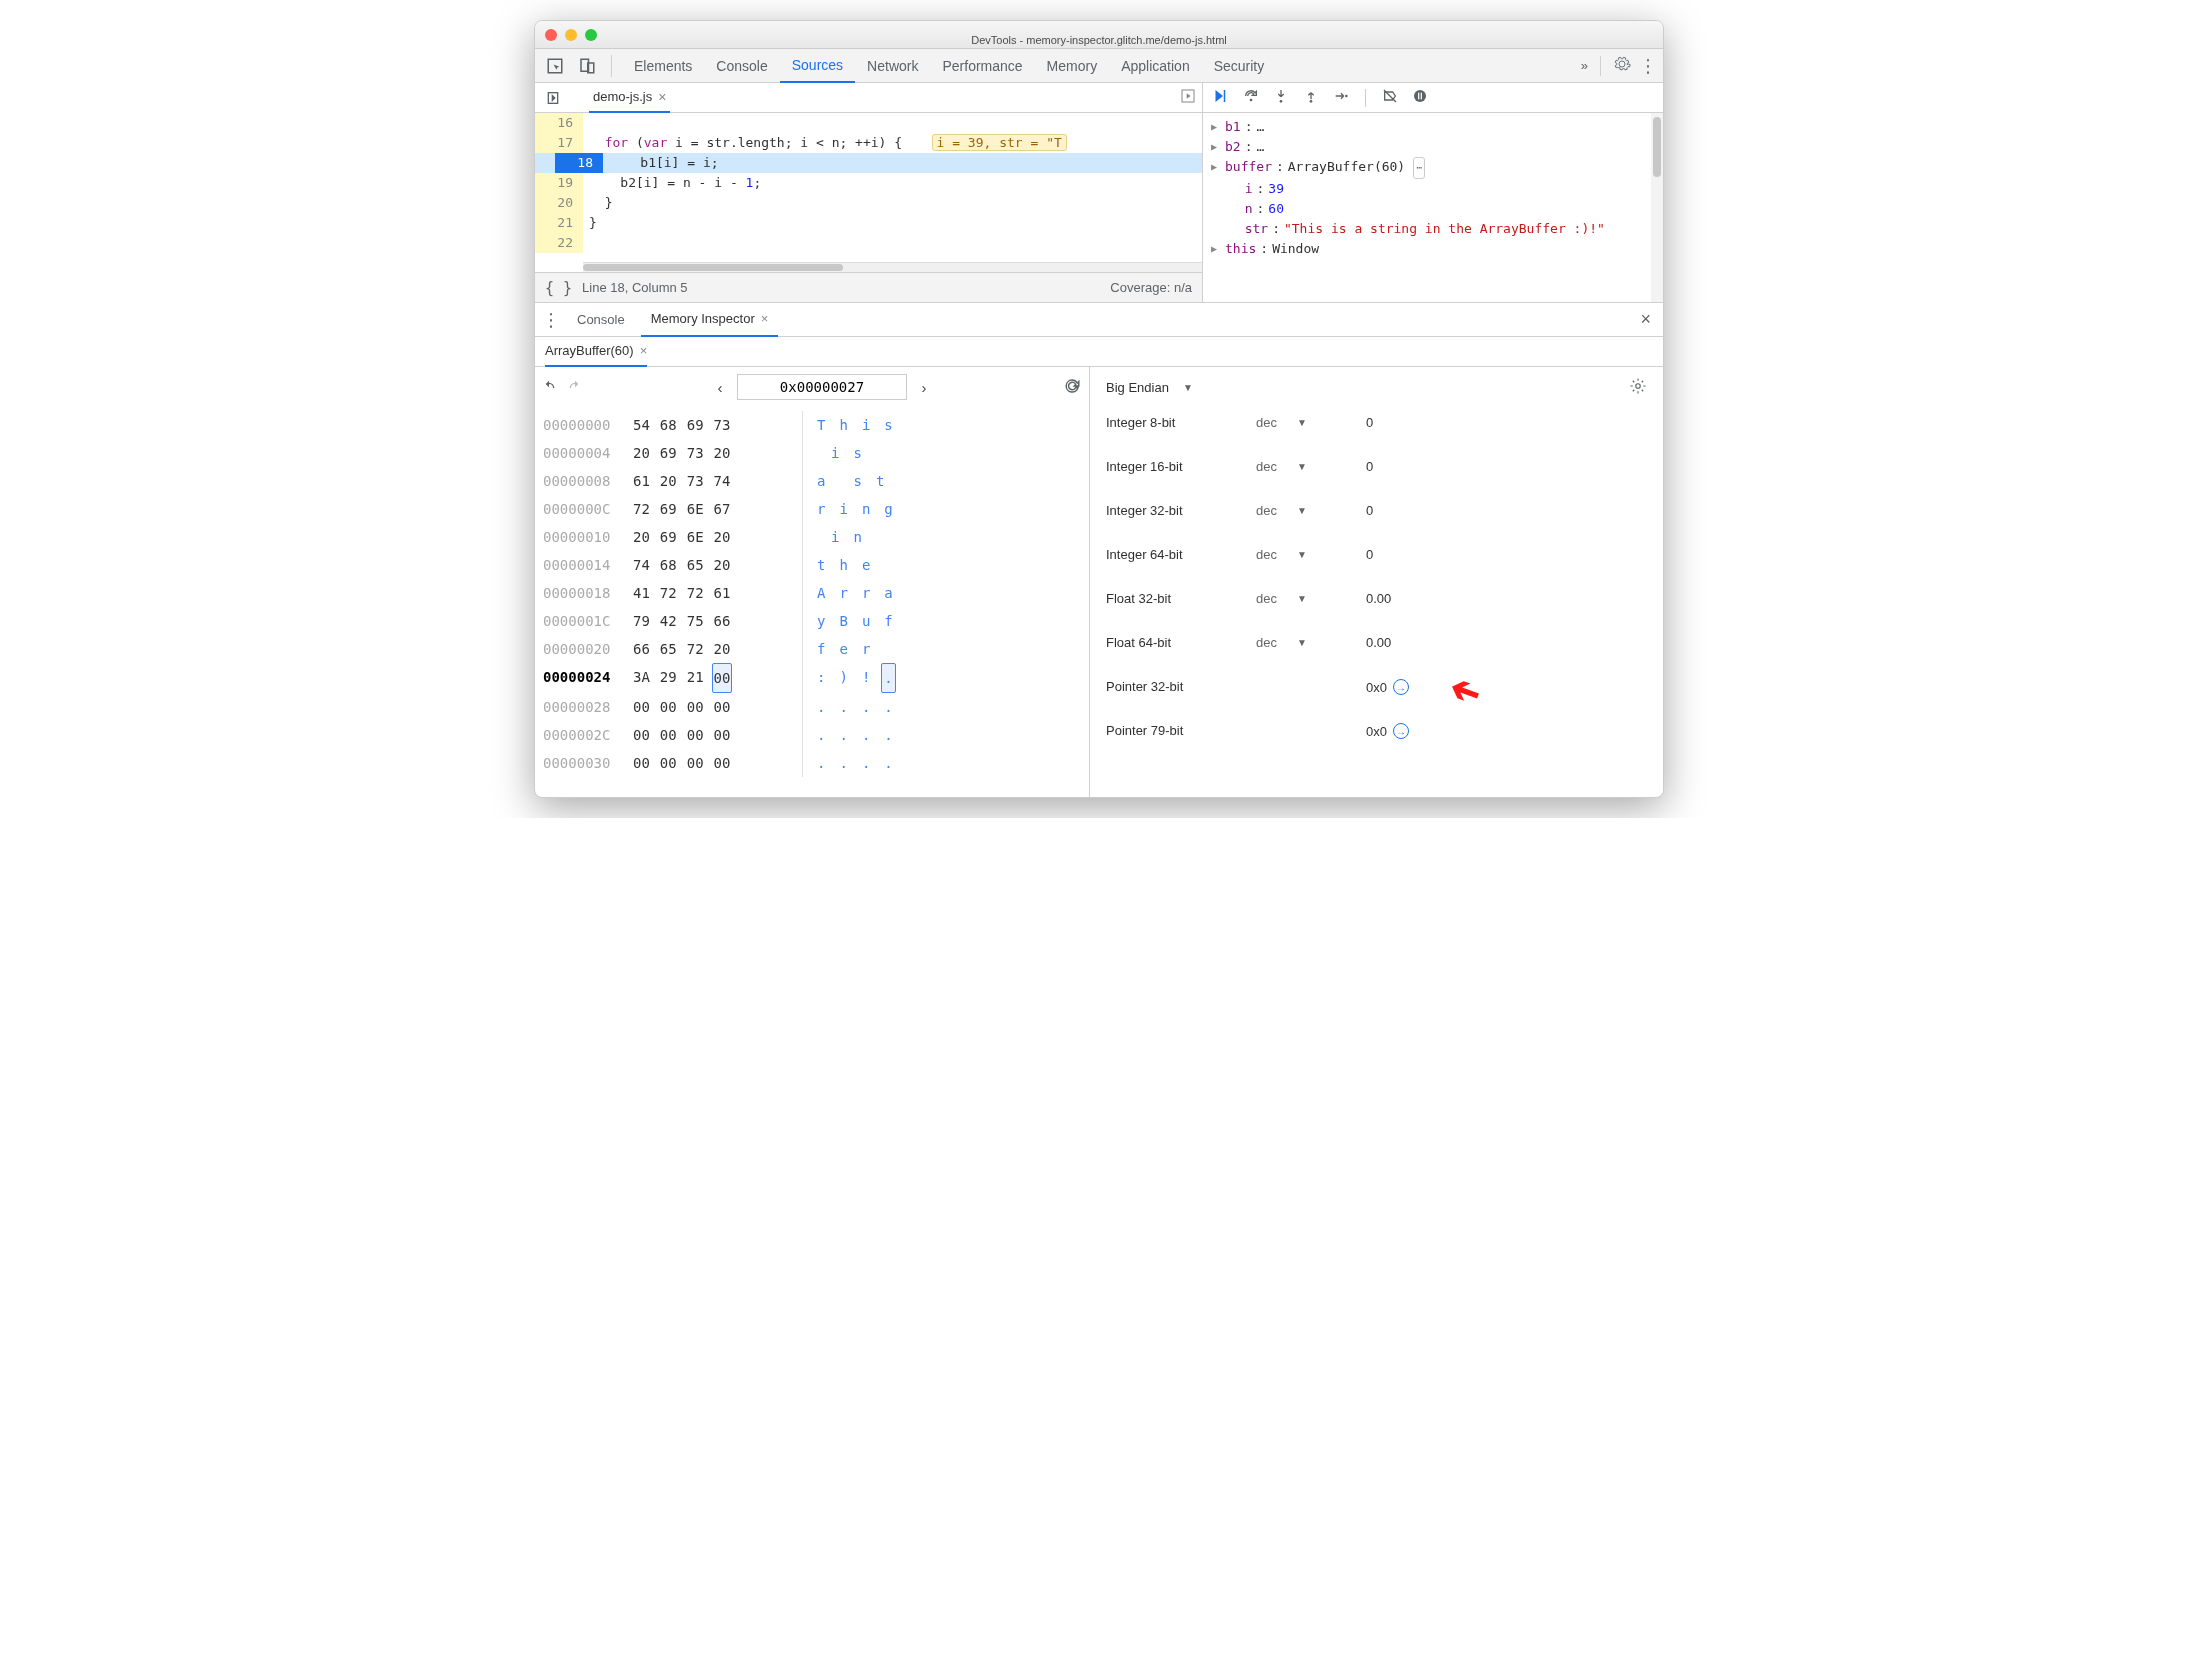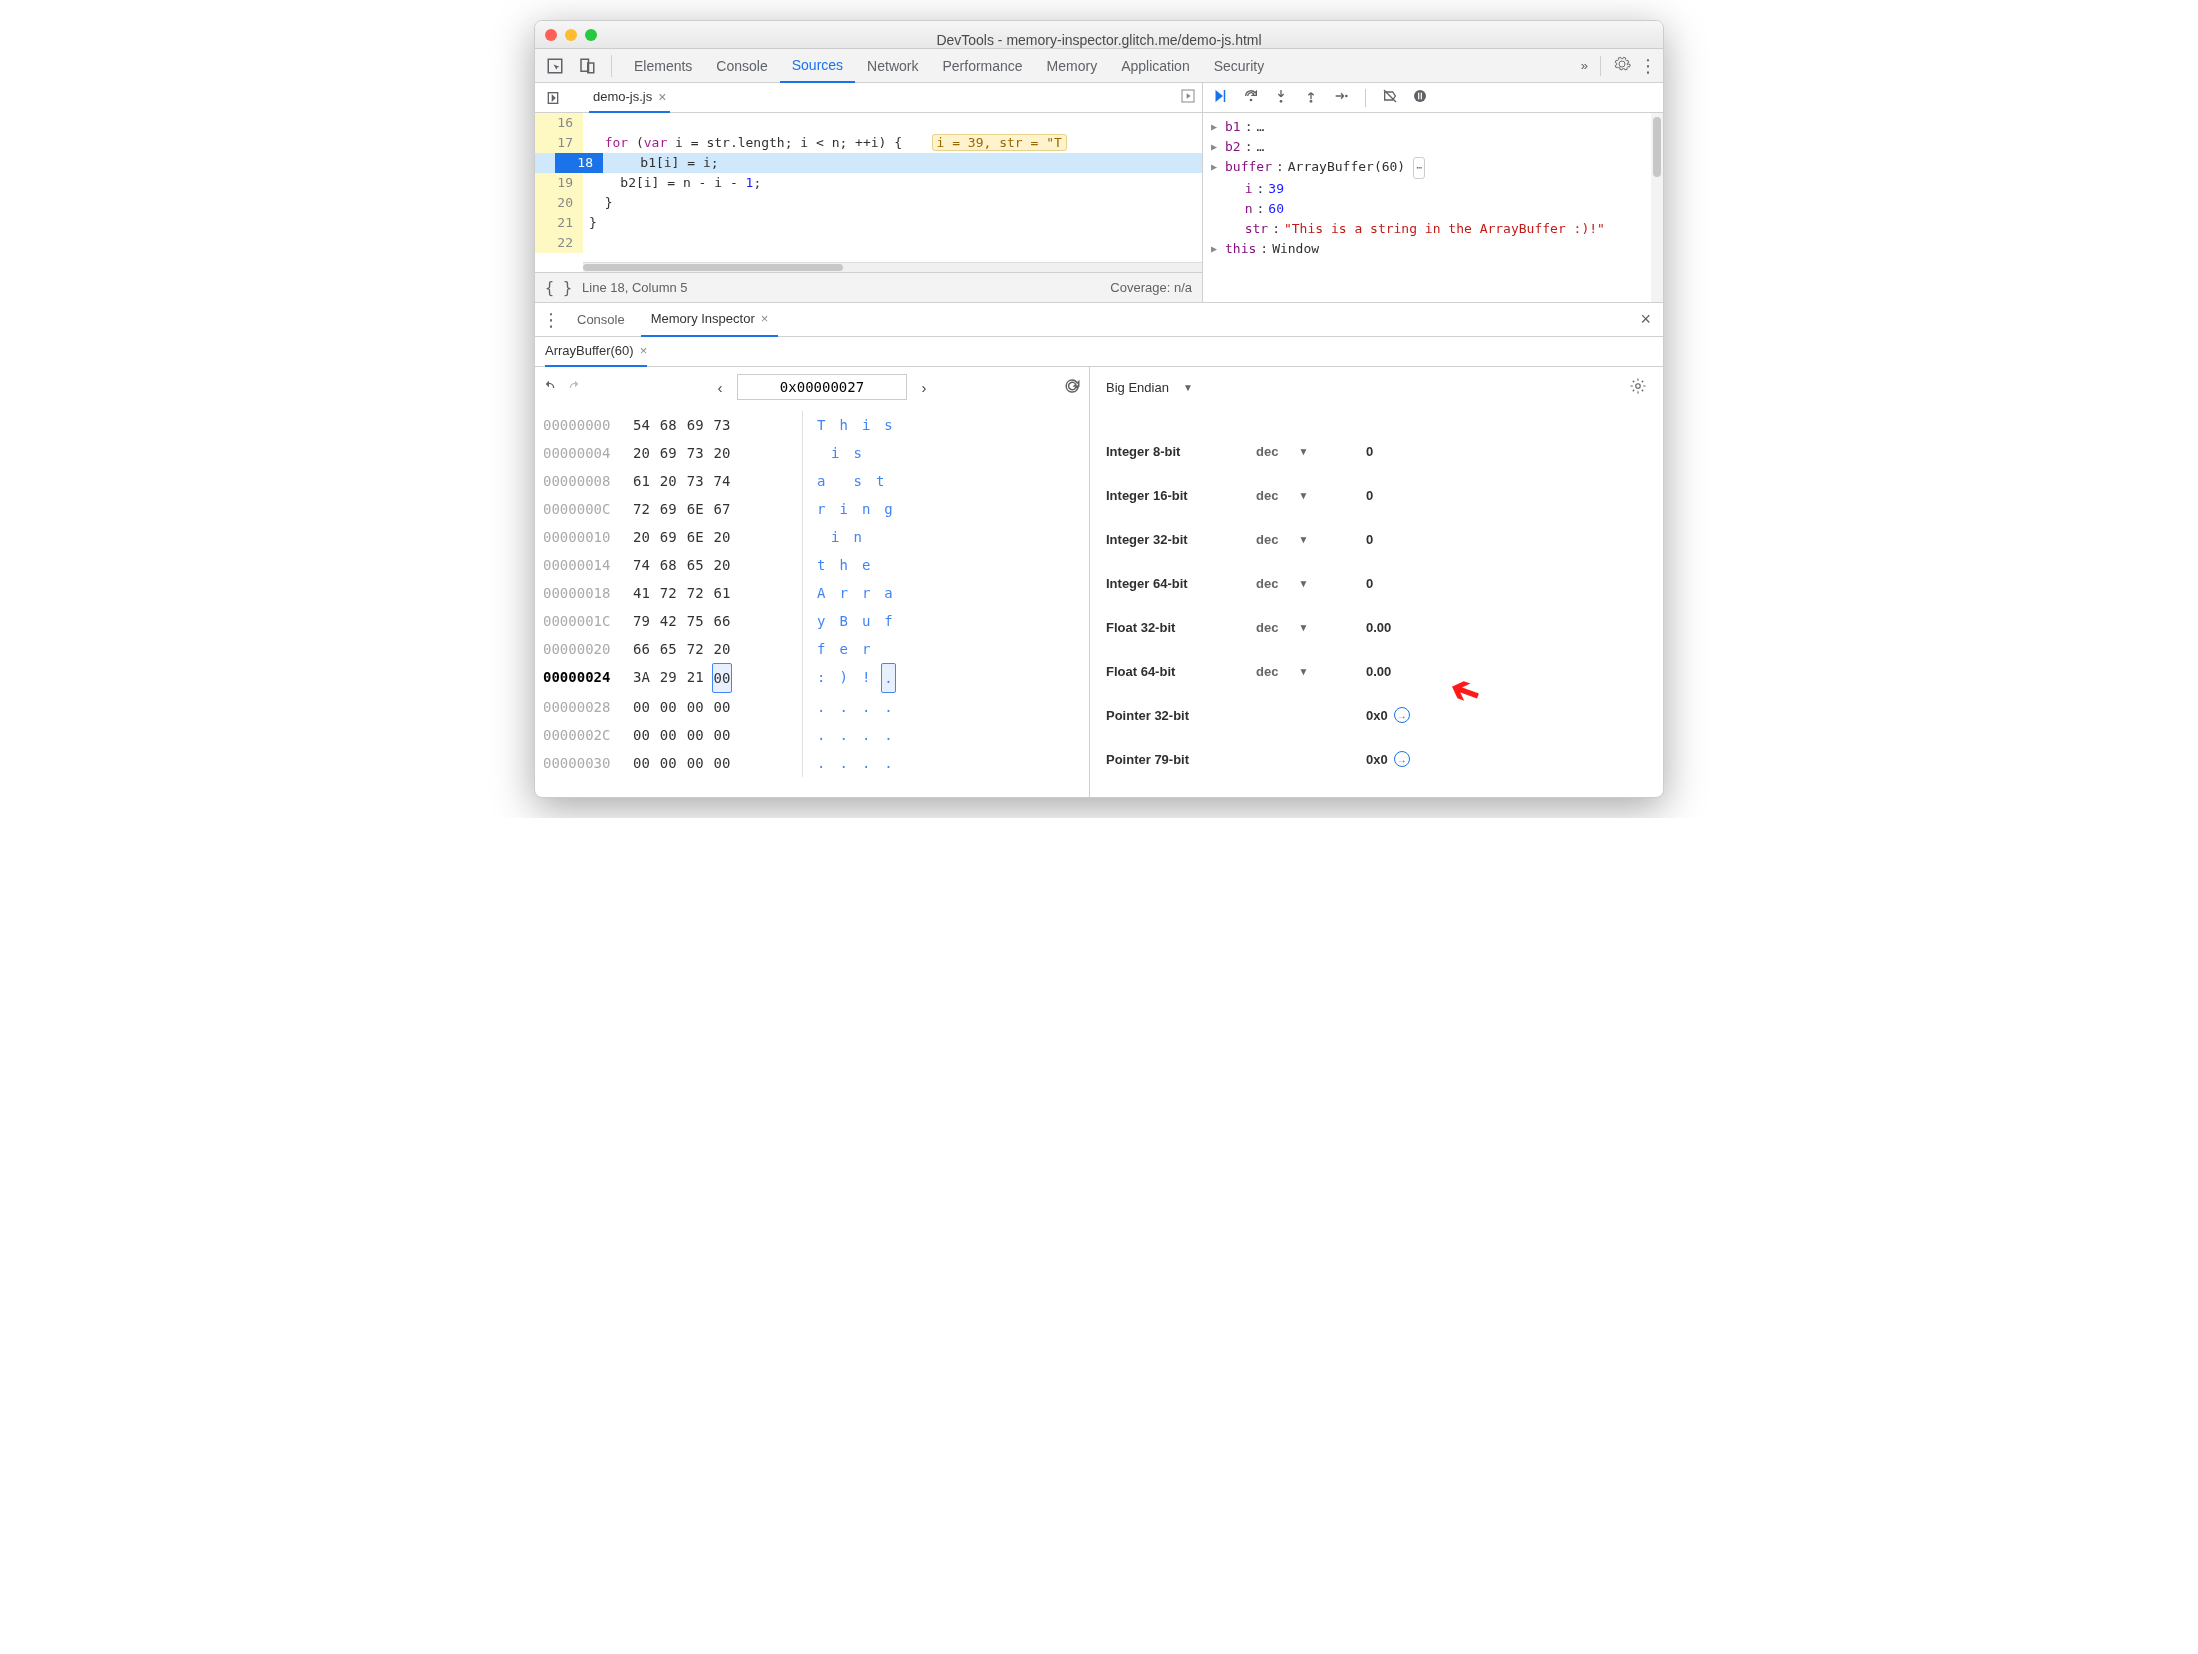--- a/index.html
+++ b/index.html
@@ -2,21 +2,21 @@
 <html><head>
 <meta charset="utf-8">
 <style>
   * { box-sizing: border-box; margin: 0; padding: 0; }
   body { font-family: "Helvetica Neue", Arial, sans-serif; font-size: 13px; background: #fff; color: #303030; }
   .window { width: 1130px; margin: 20px auto; border-radius: 8px; box-shadow: 0 10px 40px rgba(0,0,0,0.35); overflow: hidden; border:1px solid #ccc; background:#fff;}
   .titlebar { height: 28px; background: linear-gradient(#f6f6f6,#e8e8e8); border-bottom:1px solid #ccc; display:flex; align-items:center; padding:0 10px; position:relative;}
   .traffic { display:flex; gap:8px; }
   .tl { width:12px; height:12px; border-radius:50%; }
   .tl.close{background:#ff5f57;} .tl.min{background:#febc2e;} .tl.max{background:#28c840;}
-  .titlebar-title{ position:absolute; left:0; right:0; text-align:center; font-size:14px; color:#4a4a4a;margin-top:11px;}
+  .titlebar-title{ position:absolute; left:0; right:0; text-align:center; font-size:11px; color:#4a4a4a;margin-top:11px;}
   .tabstrip { height:34px; border-bottom:1px solid #d0d0d0; display:flex; align-items:center; padding:0 6px; gap:4px; background:#f3f3f3;}
   .tabstrip .iconbtn { width:28px; height:28px; display:flex; align-items:center; justify-content:center; color:#5f6367; }
   .tabstrip .divider { width:1px; height:22px; background:#d0d0d0; margin:0 6px;}
   .maintab { padding:0 12px; height:34px; display:flex; align-items:center; color:#5f6367; cursor:pointer; font-size:14px;}
   .maintab.active { color:#1a73e8; border-bottom:2px solid #1a73e8; height:34px;}
   .right-icons{margin-left:auto; display:flex; align-items:center; gap:8px; color:#5f6367;}
   .content { display:flex; height:220px; border-bottom:1px solid #d0d0d0;}
   .sources-left{ flex:1; display:flex; flex-direction:column; border-right:1px solid #d0d0d0; min-width:0;}
   .filetab-row{ height:30px; border-bottom:1px solid #d0d0d0; display:flex; align-items:center; padding:0 6px; gap:24px;}
   .nav-icon{width:24px; display:flex; justify-content:center; color:#5f6367;}
@@ -68,21 +68,21 @@
   .bytes{ width:170px; display:flex; gap:10px; border-right:1px solid #e0e0e0; padding-right:10px; margin-right:14px;}
   .byte{ color:#333;}
   .byte.sel{ border:1px solid #4285f4; background:#e8f0fe; border-radius:2px; padding:0 1px; margin:0 -2px;}
   .ascii{ display:flex; gap:14px; color:#4285f4;}
   .ascii span.sel{ border:1px solid #4285f4; background:#e8f0fe; border-radius:2px; padding:0 2px; margin:0 -3px;}
   .val-pane{ flex:1; display:flex; flex-direction:column;}
   .val-header{ height:40px; display:flex; align-items:center; padding:0 16px; color:#303030;}
   .dropdown-caret{ font-size:10px; margin-left:14px; color:#666;}
   .gear-right{margin-left:auto; color:#5f6367;}
   .val-table{ flex:1; padding:8px 16px; position:relative;}
-  .vrow{ display:flex; align-items:flex-end; height:44px; color:#303030;font-weight:bold;}
+  .vrow{ display:flex; align-items:flex-start; height:44px; color:#303030;}
   .vrow .vlabel{ width:150px;}
   .vrow .vmode{ width:110px; color:#666; display:flex; align-items:center; gap:20px;}
   .vrow .vval{ display:flex; align-items:center; gap:6px;}
   .linkcircle{ width:16px; height:16px; border:1.5px solid #1a73e8; border-radius:50%; display:inline-flex; align-items:center; justify-content:center; font-size:10px; color:#1a73e8;}
   .red-arrow{ position:absolute; color:#ff1a1a; font-size:36px; font-weight:bold; transform:rotate(25deg);}
   svg.icon{width:16px;height:16px;fill:currentColor;}
   svg.icon18{width:18px;height:18px;fill:currentColor;}
 </style>
 </head>
 <body>

